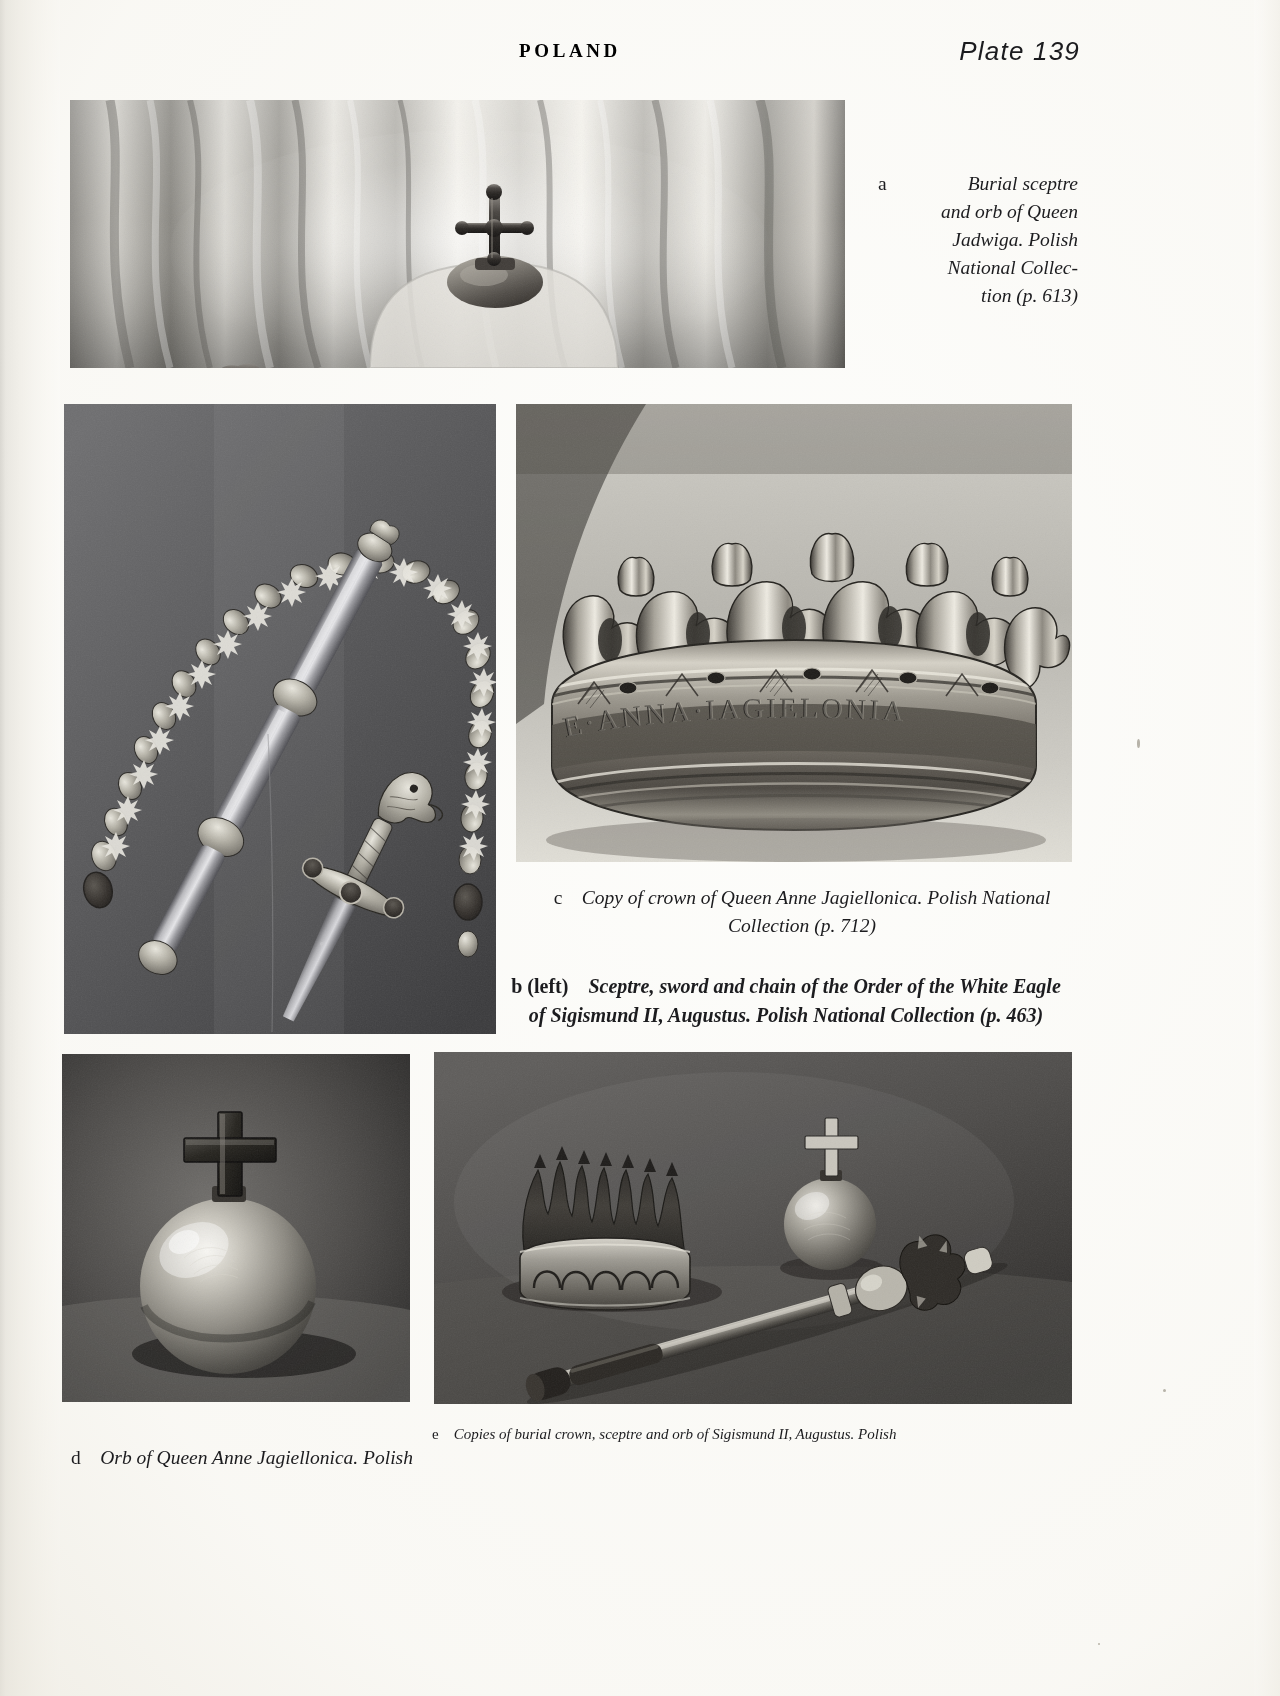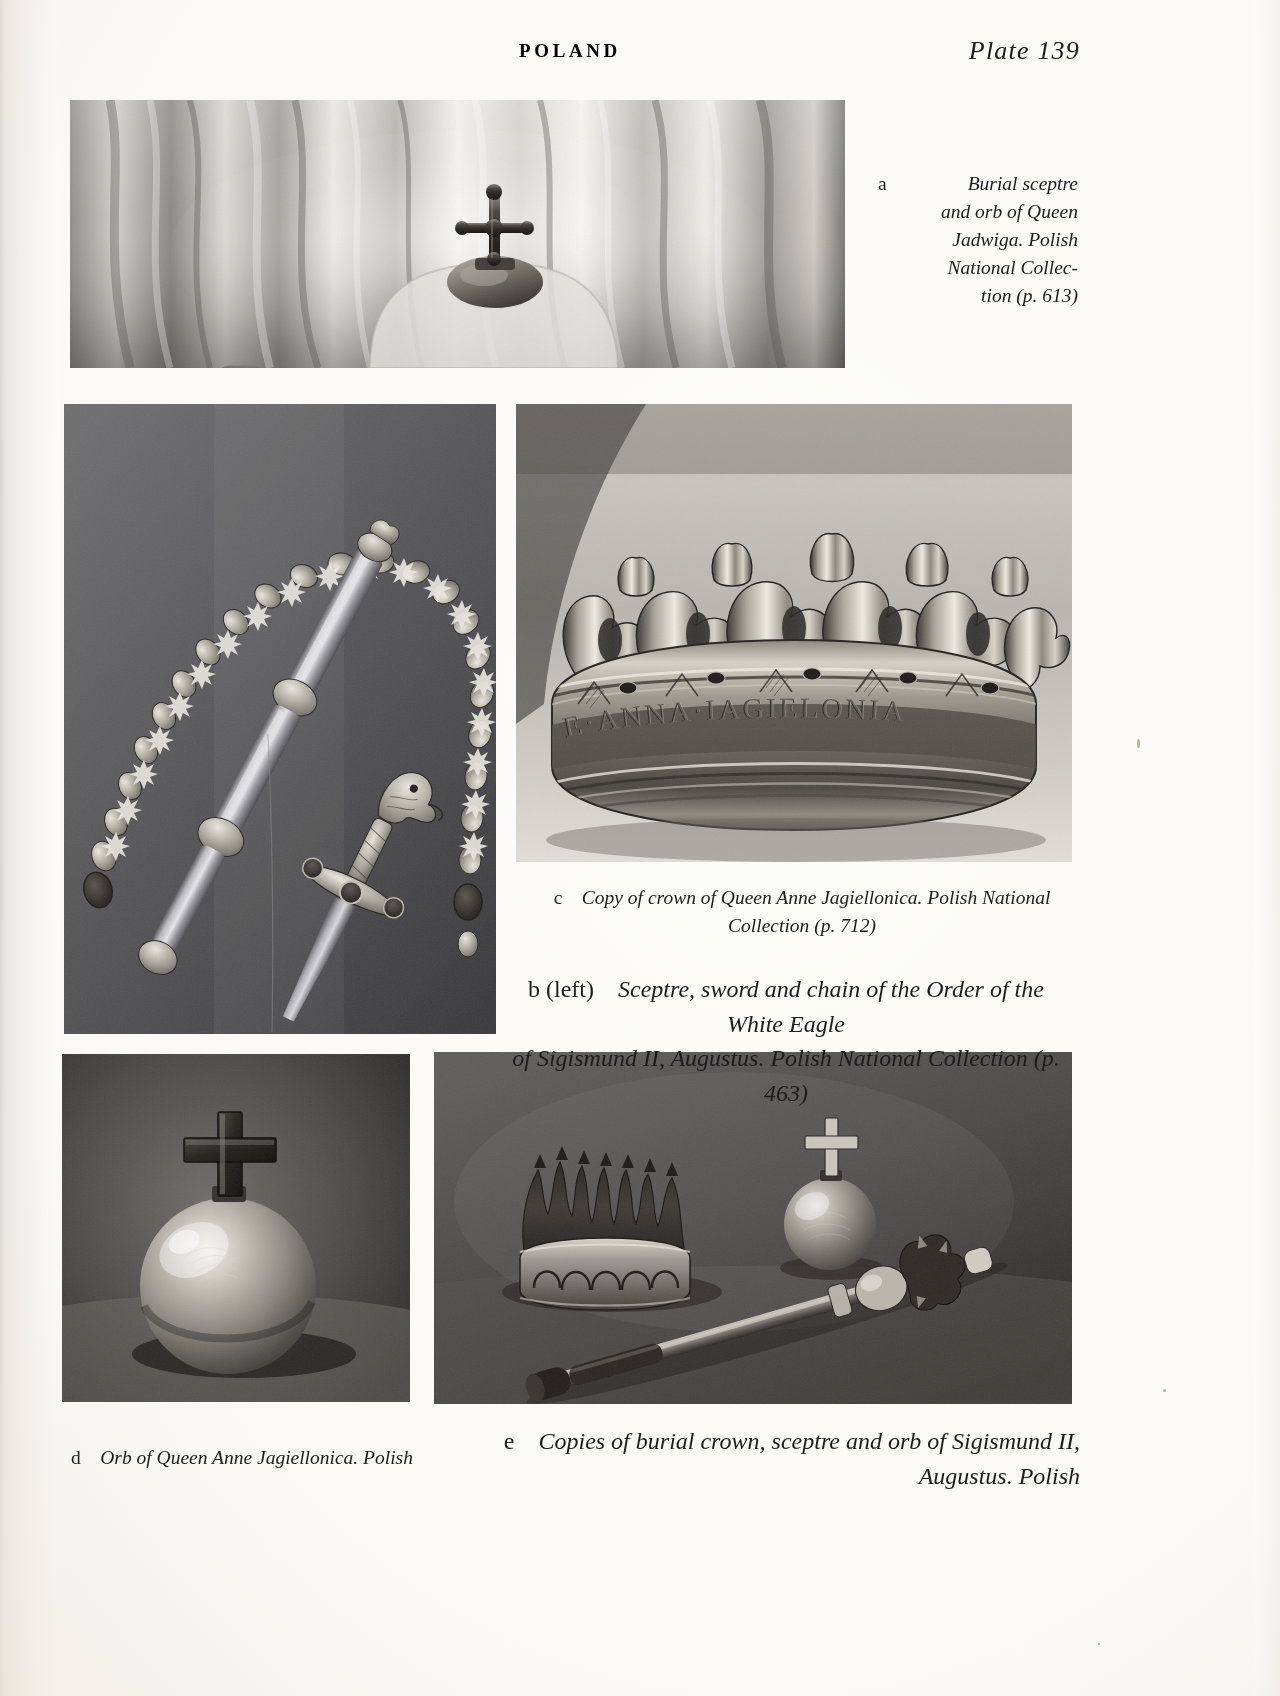--- a/index.html
+++ b/index.html
@@ -71,21 +71,21 @@
     text-align: center;
     font-family: "Liberation Serif", serif;
     font-size: 19px;
     font-weight: 700;
     letter-spacing: 3.6px;
     color: #000000;
   }
   #head-plate {
     position: absolute;
     right: 0; top: -4px;
-    font-family: Liberation Serif, serif;
+    font-family: Liberation Sans, sans-serif;
     font-style: italic;
     font-size: 26px;
     letter-spacing: 1.2px;
     color: #1b1b1e;
   }
 
   
   .figure {
     position: absolute;
     z-index: 5;
@@ -116,35 +116,36 @@
   #cap-a .cap-letter { float: left; }
   #cap-c {
     left: 524px; top: 884px;
     width: 556px;
     font-size: 19.5px;
     text-align: center;
   }
   #cap-b {
     left: 500px; top: 972px;
     width: 572px;
-    font-size: 24px;
+    font-size: 20px;
     text-align: center;
+    font-weight: bold;
   }
   #cap-d {
     left: 58px; top: 1424px;
     width: 368px;
     font-size: 19.5px;
     text-align: center;
     margin-top: 20px;
   }
   #cap-e {
     left: 432px; top: 1424px;
     width: 648px;
-    font-size: 24px;
-    text-align: right;
+    font-size: 15px;
+    text-align: left;
   }
   .cap-line { display: block; }
 </style>
 </head>
 <body>
 
 <div id="page">
 
   <div class="figure" id="fig-a" style="left:70px; top:100px; width:775px; height:268px;">
     <svg viewBox="0 0 775 268" preserveAspectRatio="none">

